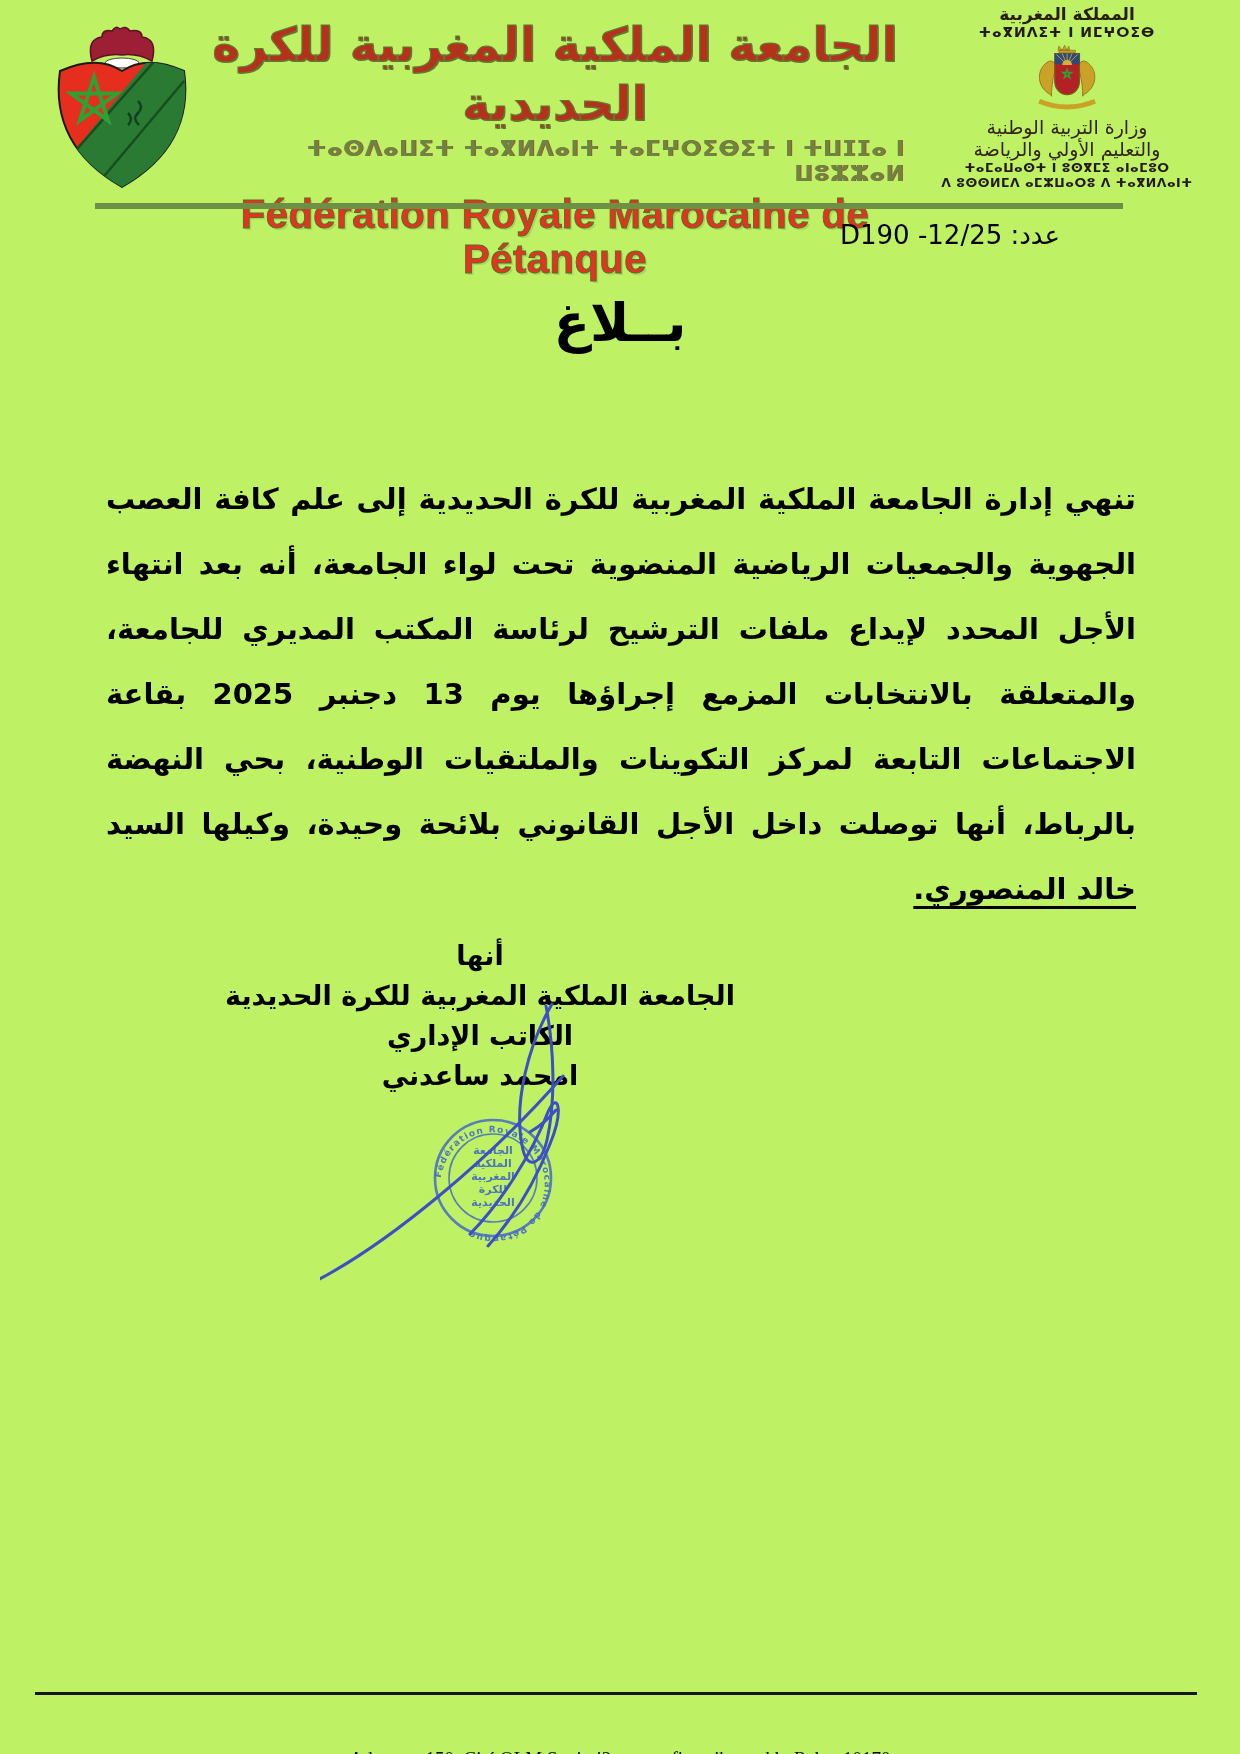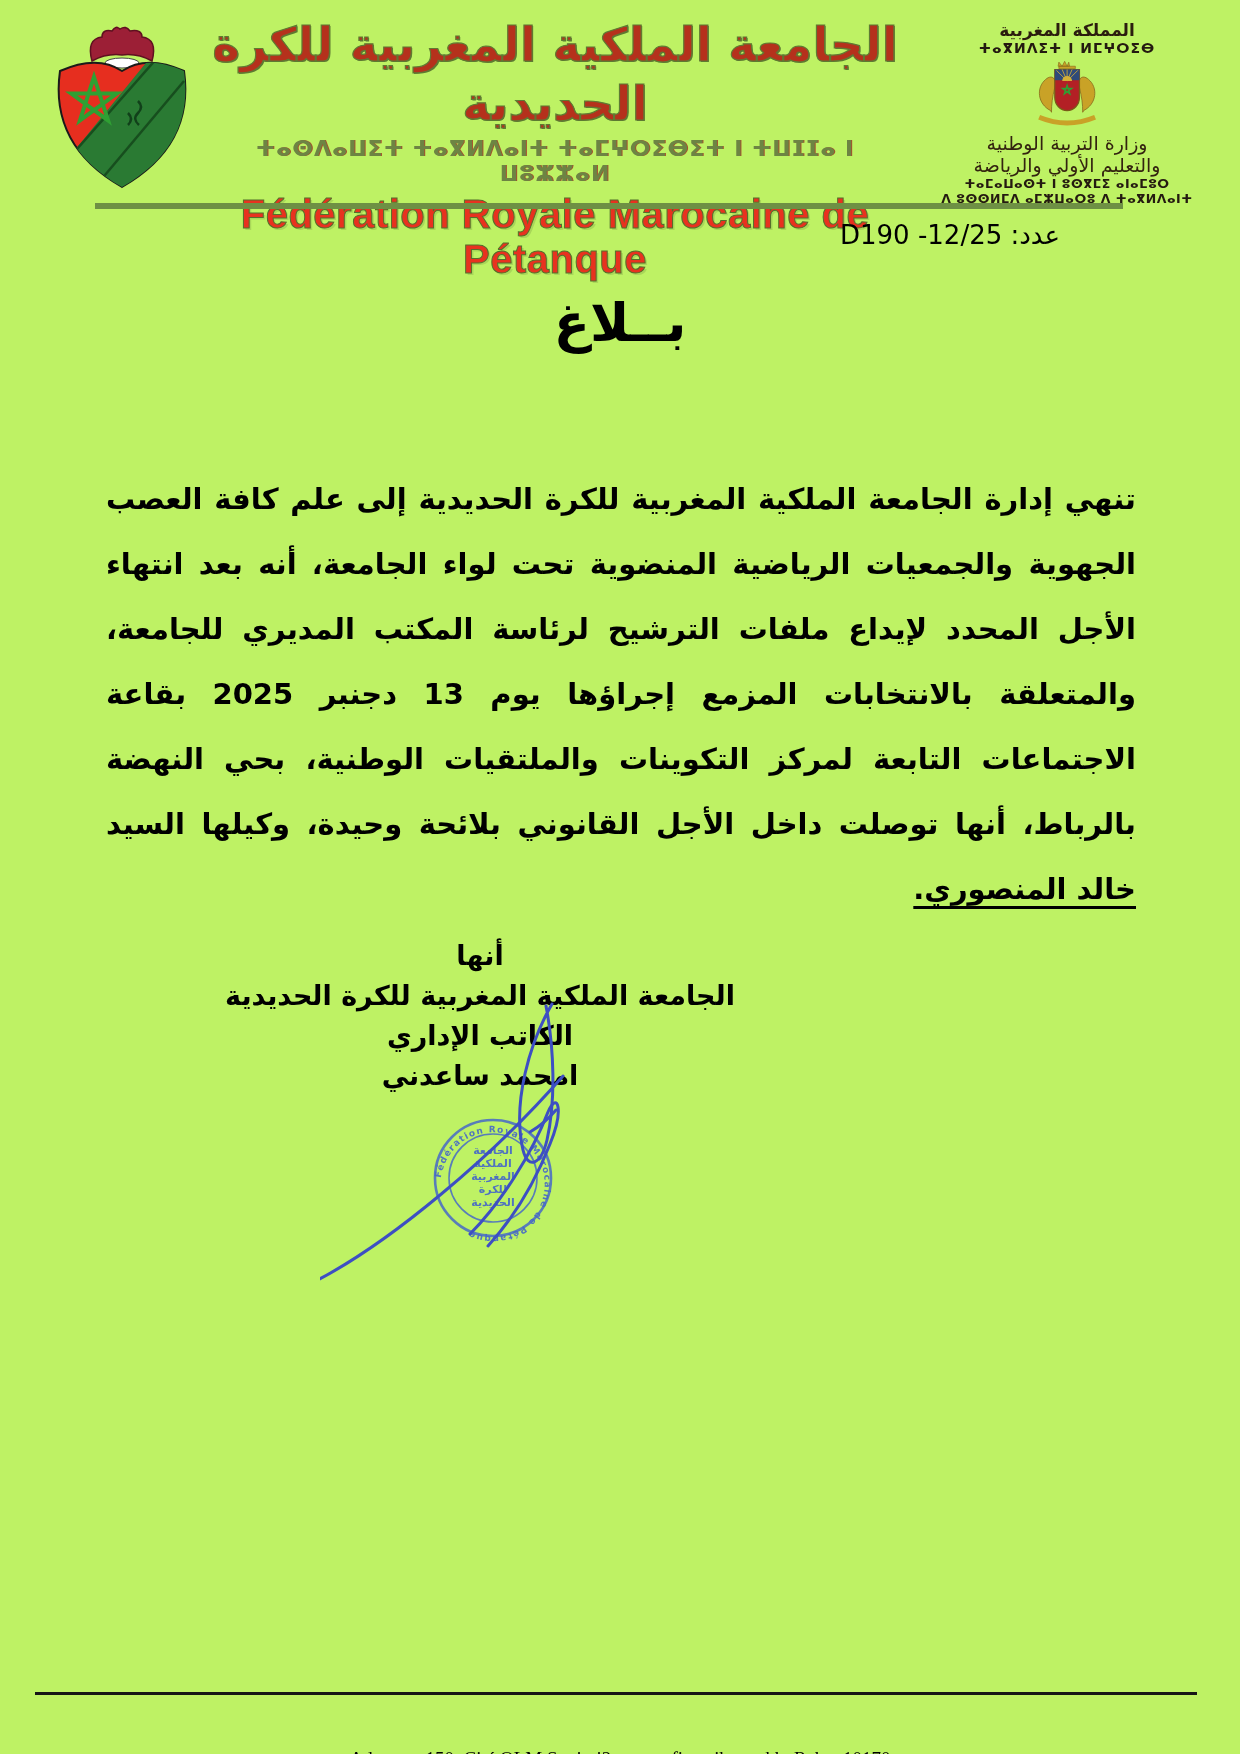--- a/index.html
+++ b/index.html
@@ -5,25 +5,25 @@
   html,body{margin:0;padding:0;background:#e8e8e8;}
   .page{position:relative;width:1240px;height:1754px;margin:0 auto;background:#bef264;
         font-family:"DejaVu Sans",sans-serif;overflow:hidden;}
 
   
   .logo{position:absolute;left:42px;top:22px;width:160px;height:172px;}
   .head-center{position:absolute;left:205px;top:16px;width:700px;text-align:center;}
   .org-ar{font-size:47px;font-weight:700;color:#b5311c;line-height:1.25;
           -webkit-text-stroke:1.2px #5f7a33;text-shadow:1px 1px 0 #5f7a33;}
   .org-tif{font-size:22px;font-weight:700;color:#6d8443;letter-spacing:1px;margin-top:2px;
-           text-shadow:1px 0 0 #a5512c;}
+           text-shadow:1px 0 0 #a5512c;text-align:right;}
   .org-fr{font-size:40px;font-weight:700;color:#e8321f;margin-top:6px;letter-spacing:.5px;
           font-family:"Liberation Sans","DejaVu Sans",sans-serif;
           -webkit-text-stroke:1px #54702c;text-shadow:2px 2px 0 #54702c33;}
-  .head-right{position:absolute;left:902px;top:20px;width:330px;text-align:center;color:#2b1d0e;}
+  .head-right{position:absolute;left:902px;top:4px;width:330px;text-align:center;color:#2b1d0e;}
   .kingdom-ar{font-size:17px;font-weight:700;line-height:20px;}
   .kingdom-tif{font-size:14px;font-weight:700;line-height:16px;letter-spacing:1px;color:#241a10;}
   .coat{display:block;margin:2px auto 0;height:74px;}
   .ministry{font-size:19px;font-weight:400;line-height:22px;color:#33230f;}
   .ministry-tif{font-size:12.5px;font-weight:700;line-height:15px;letter-spacing:.5px;color:#241a10;}
   .green-rule{position:absolute;left:95px;top:203px;width:1028px;height:6px;background:#6e9044;}
 
   
   .ref{position:absolute;top:220px;right:180px;font-size:26px;font-weight:400;direction:rtl;color:#000;text-align:right;}
   .dateline{position:absolute;top:220px;left:75px;font-size:26px;font-weight:700;direction:rtl;color:#000;}

